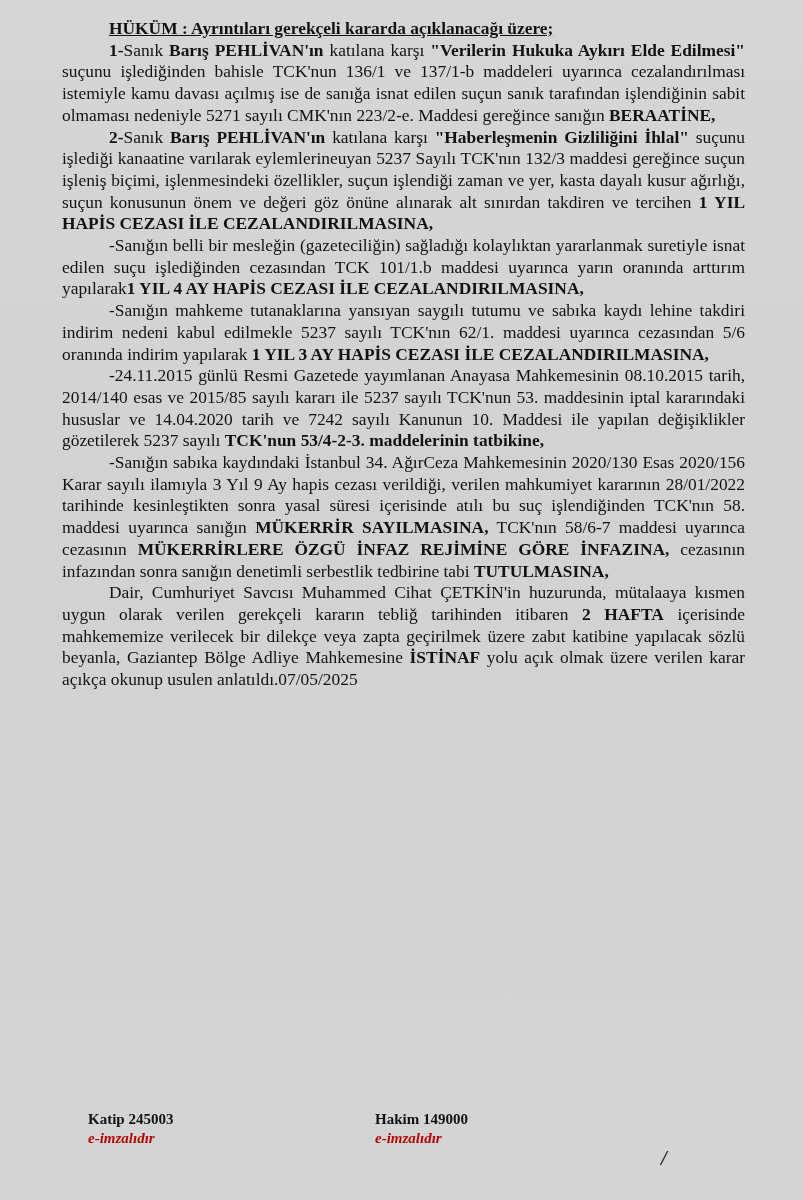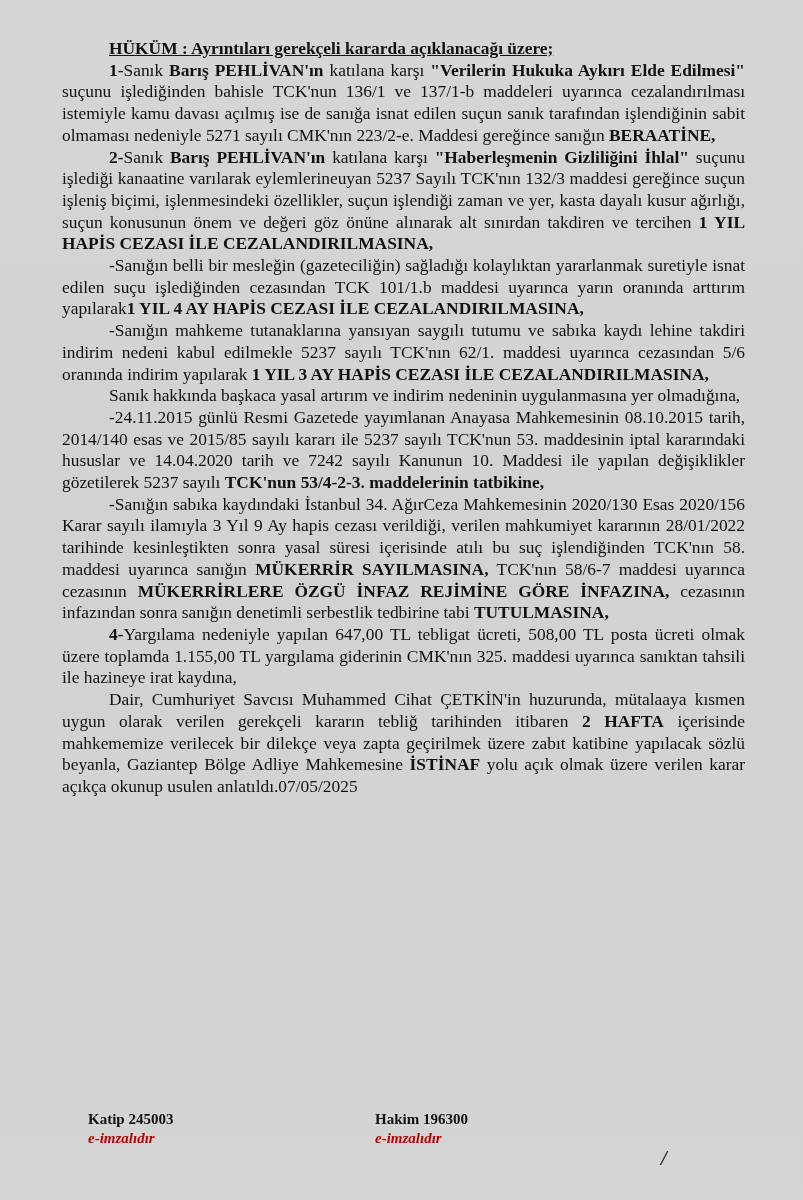--- a/index.html
+++ b/index.html
@@ -14,21 +14,21 @@
     margin: 0 auto;
     background: #d3d3d3;
     background-image: linear-gradient(180deg, #d6d6d6 0%, #d2d2d2 40%, #d4d4d4 100%);
     color: #121212;
     overflow: hidden;
   }
   .doc-body {
     position: absolute;
     left: 62px;
     right: 58px;
-    top: 38px;
+    top: 18px;
     font-size: 17.4px;
     line-height: 21.7px;
     text-align: justify;
   }
   .doc-body p {
     margin: 0;
     text-indent: 47px;
   }
   .doc-body .b { font-weight: bold; }
   .doc-body .u { text-decoration: underline; }
@@ -60,33 +60,31 @@
 <body>
 
 <div class="page">
 
   <div class="doc-body" id="doc-body">
       <p class="title"><span class="b u">HÜKÜM : Ayrıntıları gerekçeli kararda açıklanacağı üzere;</span></p>
       <p><span class="b">1-</span><span>Sanık </span><span class="b">Barış PEHLİVAN'ın</span><span> katılana karşı </span><span class="b">"Verilerin Hukuka Aykırı Elde Edilmesi"</span><span> suçunu işlediğinden bahisle TCK'nun 136/1 ve 137/1-b maddeleri uyarınca cezalandırılması istemiyle kamu davası açılmış ise de sanığa isnat edilen suçun sanık tarafından işlendiğinin sabit olmaması nedeniyle 5271 sayılı CMK'nın 223/2-e. Maddesi gereğince sanığın </span><span class="b">BERAATİNE,</span></p>
       <p><span class="b">2-</span><span>Sanık </span><span class="b">Barış PEHLİVAN'ın</span><span> katılana karşı </span><span class="b">"Haberleşmenin Gizliliğini İhlal"</span><span> suçunu işlediği kanaatine varılarak eylemlerineuyan 5237 Sayılı TCK'nın 132/3 maddesi gereğince suçun işleniş biçimi, işlenmesindeki özellikler, suçun işlendiği zaman ve yer, kasta dayalı kusur ağırlığı, suçun konusunun önem ve değeri göz önüne alınarak alt sınırdan takdiren ve tercihen </span><span class="b">1 YIL HAPİS CEZASI İLE CEZALANDIRILMASINA,</span></p>
       <p><span>-Sanığın belli bir mesleğin (gazeteciliğin) sağladığı kolaylıktan yararlanmak suretiyle isnat edilen suçu işlediğinden cezasından TCK 101/1.b maddesi uyarınca yarın oranında arttırım yapılarak</span><span class="b">1 YIL 4 AY HAPİS CEZASI İLE CEZALANDIRILMASINA,</span></p>
       <p><span>-Sanığın mahkeme tutanaklarına yansıyan saygılı tutumu ve sabıka kaydı lehine takdiri indirim nedeni kabul edilmekle 5237 sayılı TCK'nın 62/1. maddesi uyarınca cezasından 5/6 oranında indirim yapılarak </span><span class="b">1 YIL 3 AY HAPİS CEZASI İLE CEZALANDIRILMASINA,</span></p>
-      <p><span>Sanık hakkında başkaca yasal artırım ve indirim nedeninin uygulanmasına yer olmadığına,</span></p>
       <p><span>-24.11.2015 günlü Resmi Gazetede yayımlanan Anayasa Mahkemesinin 08.10.2015 tarih, 2014/140 esas ve 2015/85 sayılı kararı ile 5237 sayılı TCK'nun 53. maddesinin iptal kararındaki hususlar ve 14.04.2020 tarih ve 7242 sayılı Kanunun 10. Maddesi ile yapılan değişiklikler gözetilerek 5237 sayılı </span><span class="b">TCK'nun 53/4-2-3. maddelerinin tatbikine,</span></p>
       <p><span>-Sanığın sabıka kaydındaki İstanbul 34. AğırCeza Mahkemesinin 2020/130 Esas 2020/156 Karar sayılı ilamıyla 3 Yıl 9 Ay hapis cezası verildiği, verilen mahkumiyet kararının 28/01/2022 tarihinde kesinleştikten sonra yasal süresi içerisinde atılı bu suç işlendiğinden TCK'nın 58. maddesi uyarınca sanığın </span><span class="b">MÜKERRİR SAYILMASINA,</span><span> TCK'nın 58/6-7 maddesi uyarınca cezasının </span><span class="b">MÜKERRİRLERE ÖZGÜ İNFAZ REJİMİNE GÖRE İNFAZINA,</span><span> cezasının infazından sonra sanığın denetimli serbestlik tedbirine tabi </span><span class="b">TUTULMASINA,</span></p>
-      <p><span class="b">4-</span><span>Yargılama nedeniyle yapılan 647,00 TL tebligat ücreti, 508,00 TL posta ücreti olmak üzere toplamda 1.155,00 TL yargılama giderinin CMK'nın 325. maddesi uyarınca sanıktan tahsili ile hazineye irat kaydına,</span></p>
       <p><span>Dair, Cumhuriyet Savcısı Muhammed Cihat ÇETKİN'in huzurunda, mütalaaya kısmen uygun olarak verilen gerekçeli kararın tebliğ tarihinden itibaren </span><span class="b">2 HAFTA</span><span> içerisinde mahkememize verilecek bir dilekçe veya zapta geçirilmek üzere zabıt katibine yapılacak sözlü beyanla, Gaziantep Bölge Adliye Mahkemesine </span><span class="b">İSTİNAF</span><span> yolu açık olmak üzere verilen karar açıkça okunup usulen anlatıldı.07/05/2025</span></p>
     </div>
 
   <div class="signatures">
     <div class="sig-block clerk">
       <div>Katip 245003</div>
       <div class="sig-red">e-imzalıdır</div>
     </div>
     <div class="sig-block judge">
-      <div>Hakim 196300</div>
+      <div>Hakim 149000</div>
       <div class="sig-red">e-imzalıdır</div>
     </div>
   </div>
 
   <div class="page-mark">/</div>
 
 </div>
 
 </body></html>

